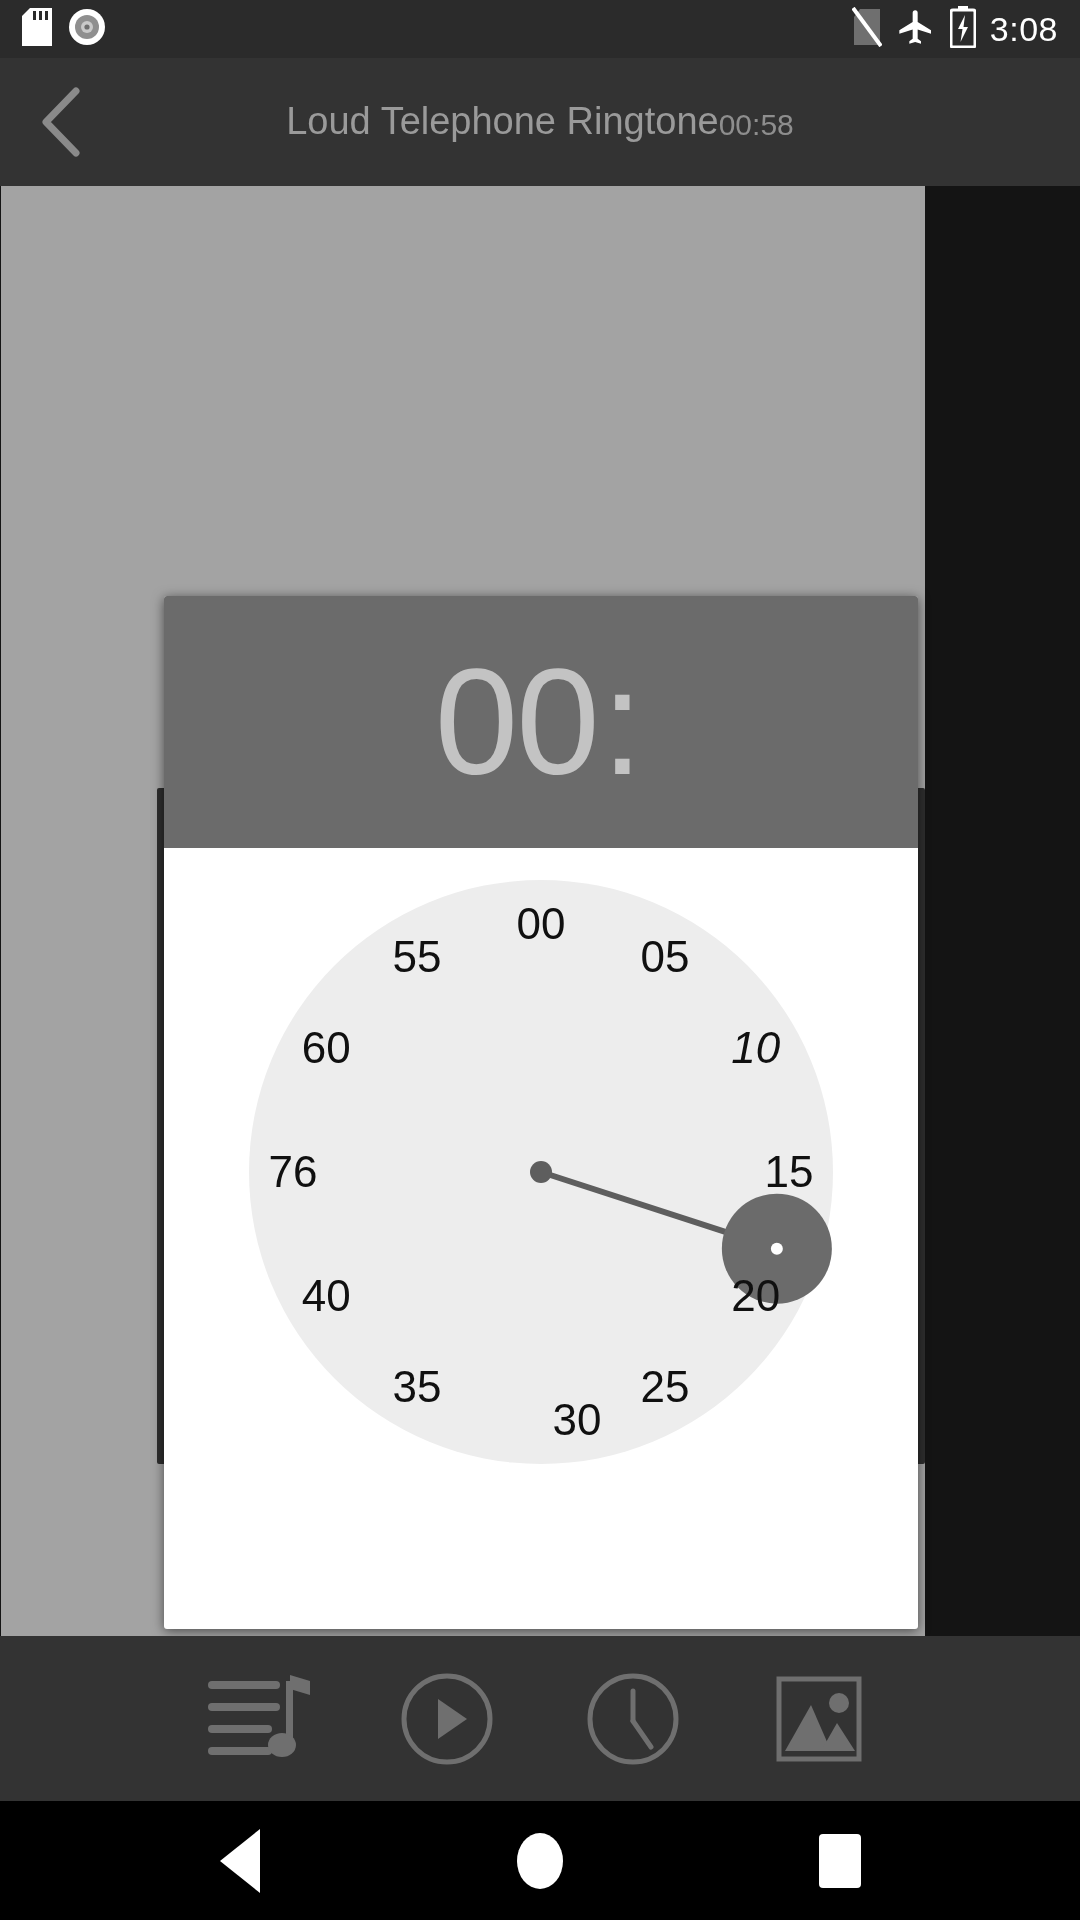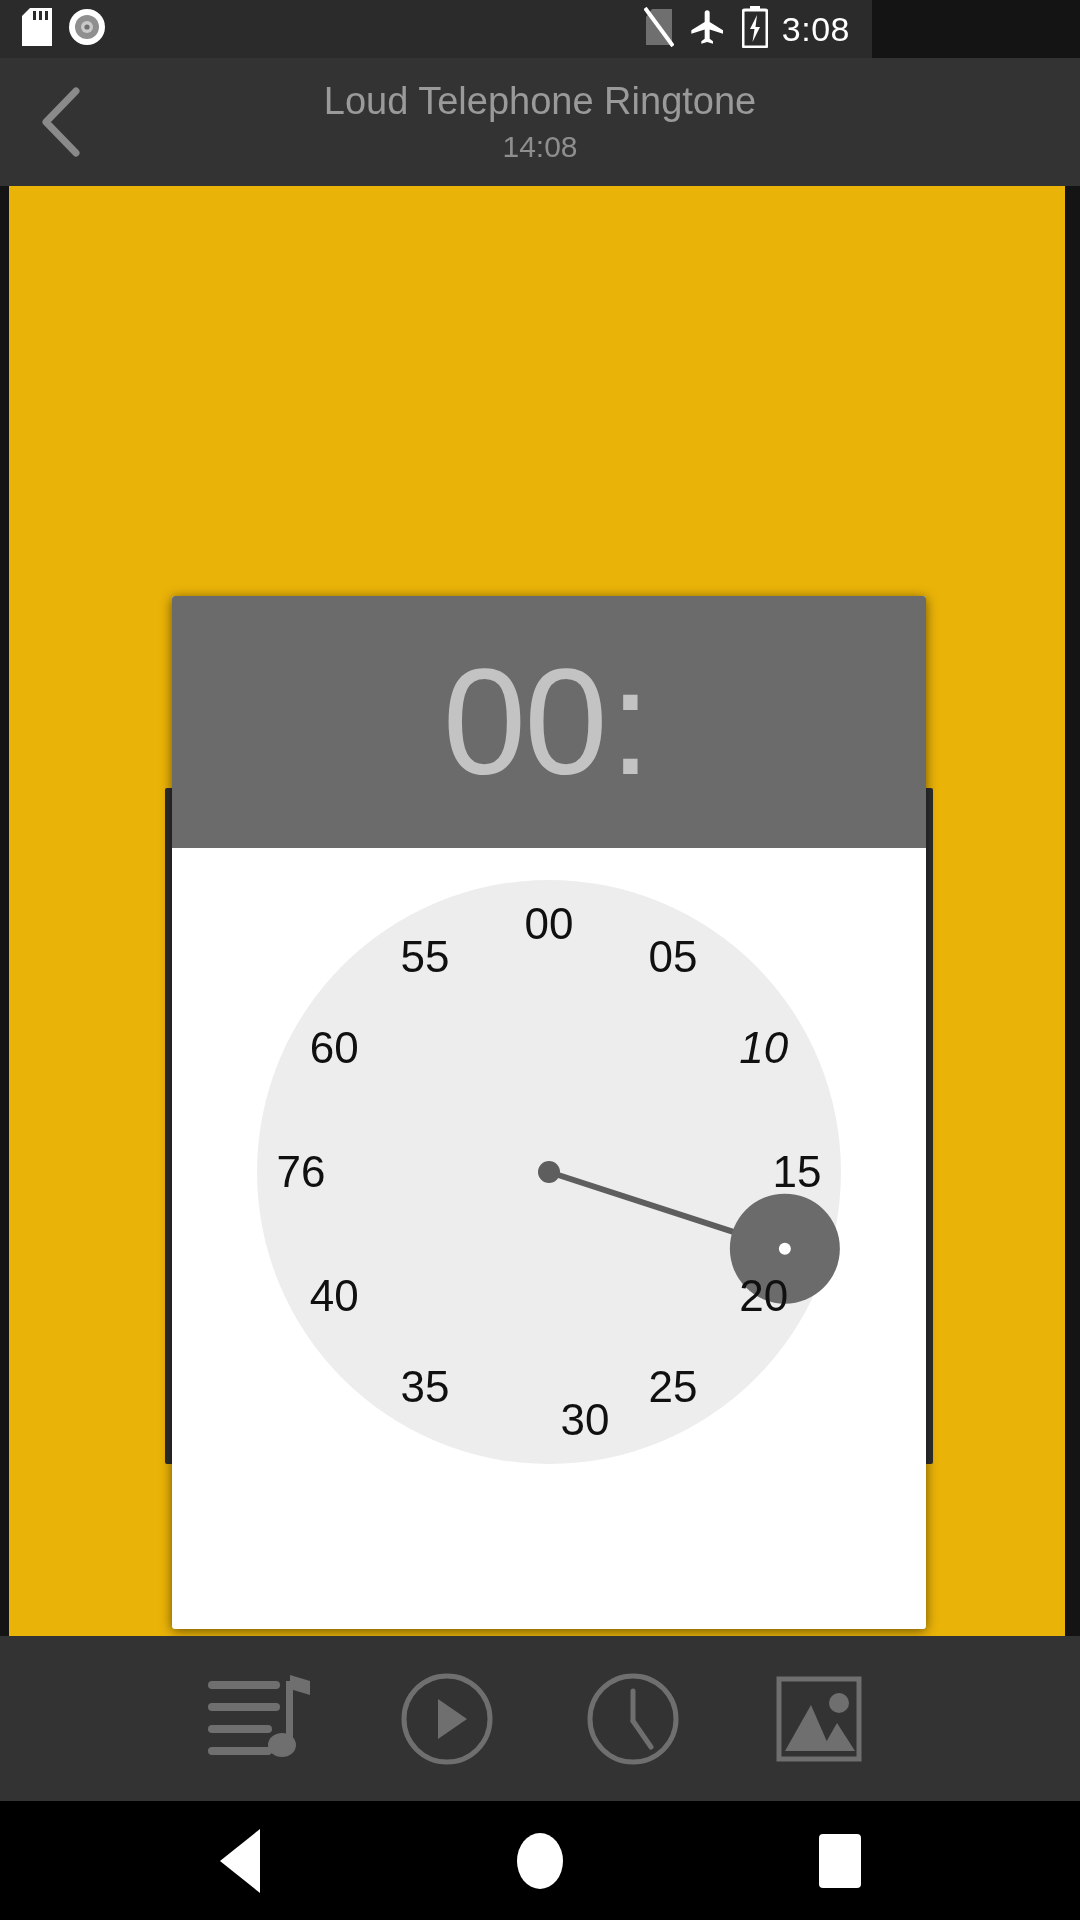--- a/index.html
+++ b/index.html
@@ -6,48 +6,48 @@
   html,body { width:1080px; height:1920px; }
   body {
     background:#141414;
     font-family:"Liberation Sans", sans-serif;
     overflow:hidden;
     position:relative;
   }
 
   
   .status-bar{
-    position:absolute; top:0; left:0; width:872px; height:58px;
+    position:absolute; top:0; left:0; width:1080px; height:58px;
     background:#2b2b2b; display:flex; align-items:center;
     padding:0 22px;
   }
   .status-left{ display:flex; align-items:center; gap:16px; }
   .status-right{ margin-left:auto; display:flex; align-items:center; gap:14px; }
   .status-time{ color:#ffffff; font-size:34px; font-weight:400; letter-spacing:0.5px; }
 
   
   .title-bar{
     position:absolute; top:58px; left:0; width:1080px; height:128px;
     background:#333333; display:flex; align-items:center;
   }
   .back-btn{
     width:120px; height:128px; display:flex; align-items:center; justify-content:center;
   }
   .title-center{
     position:absolute; left:0; right:0; top:0; bottom:0;
-    display:flex; flex-direction:column; align-items:center; justify-content:center;
+    display:flex; flex-direction:row; align-items:center; justify-content:center;
     pointer-events:none;
   }
   .title-main{ color:#9a9a9a; font-size:38px; font-weight:400; line-height:1.15; }
   .title-sub{ color:#8e8e8e; font-size:30px; font-weight:400; margin-top:6px; }
 
   
   .content{
-    position:absolute; top:186px; left:9px; width:1056px; height:1450px;
-    background:#eab308;
+    position:absolute; top:186px; left:1px; width:924px; height:1450px;
+    background:#a3a3a3;
   }
 
   
   .bg-card{
     position:absolute; left:156px; top:602px; width:768px; height:676px;
     background:#2e2e2e; border-radius:2px;
   }
   .bg-card-inner{
     position:absolute; left:163px; top:602px; width:754px; height:676px;
     background:#111111;
@@ -173,21 +173,21 @@
 </div>
 
 <div class="title-bar">
   <div class="back-btn">
     <svg width="56" height="74" viewBox="0 0 56 74">
       <polyline points="44,6 14,37 44,68" fill="none" stroke="#8a8a8a" stroke-width="7" stroke-linecap="round" stroke-linejoin="round"></polyline>
     </svg>
   </div>
   <div class="title-center">
     <div class="title-main">Loud Telephone Ringtone</div>
-    <div class="title-sub">14:08</div>
+    <div class="title-sub">00:58</div>
   </div>
 </div>
 
 <div class="content">
   <div class="bg-card"></div>
   <div class="bg-card-inner"></div>
 
   <div class="dialog">
 
     <div class="dialog-header">

